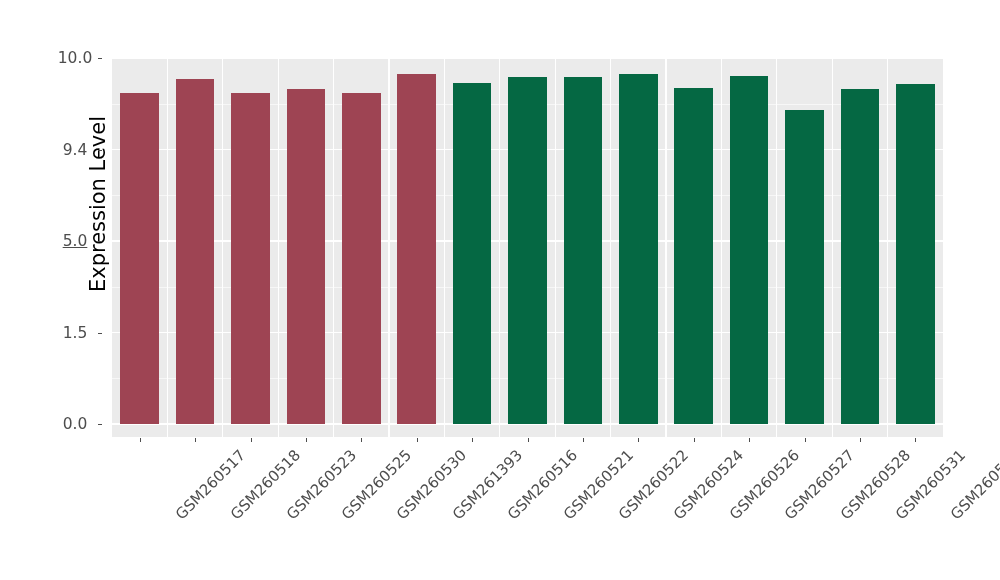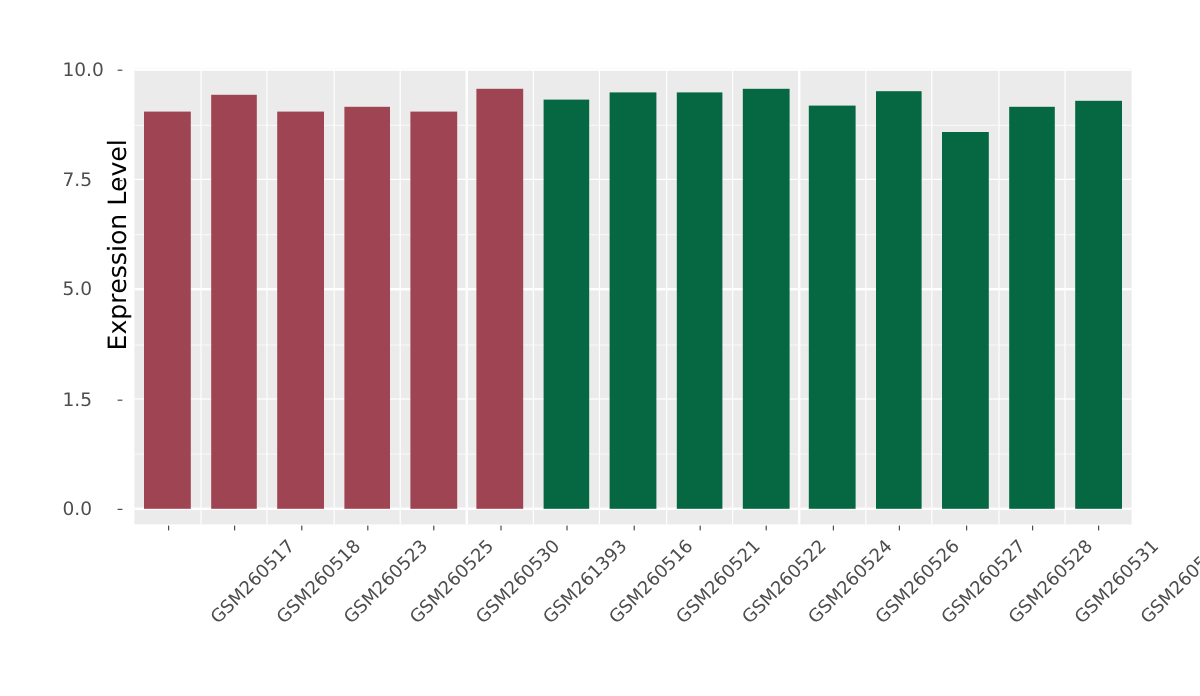--- a/index.html
+++ b/index.html
@@ -22,21 +22,21 @@
     font-size:21px;
     color:#000000;
     white-space:nowrap;
   }
 
   
   .ytick{
     position:absolute;
     right:0;
     width:46px;
-    text-align:left;
+    text-align:center;
     font-size:15.5px;
     color:#4D4D4D;
     transform:translateY(-50%);
   }
   #yaxis{position:absolute;left:46px;top:0;width:52px;height:580px;}
   .ymark{
     position:absolute;
     left:98px;
     width:4px;height:1px;
     background:#4D4D4D;
@@ -80,22 +80,22 @@
 </style>
 </head>
 <body>
 
 <div id="root">
 
   <div id="yaxis">
     <div class="ytitle">Expression Level</div>
   <div class="ytick" style="top: 424px;">0.0</div>
       <div class="ytick" style="top: 332.5px;">1.5</div>
-      <div class="ytick" style="top: 241px;">5.0</div>
-      <div class="ytick" style="top: 149.5px;">7.5</div>
+      <div class="ytick" style="top: 241px; text-decoration: underline;">5.0</div>
+      <div class="ytick" style="top: 149.5px;">9.4</div>
       <div class="ytick" style="top: 58px;">10.0</div>
     </div>
 
   <div id="panel">
       <div class="gridminor" style="top: 321.25px;"></div>
       <div class="gridminor" style="top: 229.75px;"></div>
       <div class="gridminor" style="top: 138.25px;"></div>
       <div class="gridminor" style="top: 46.75px;"></div>
       <div class="gridmajor" style="top: 366.3px;"></div>
       <div class="gridmajor" style="top: 274.8px;"></div>

